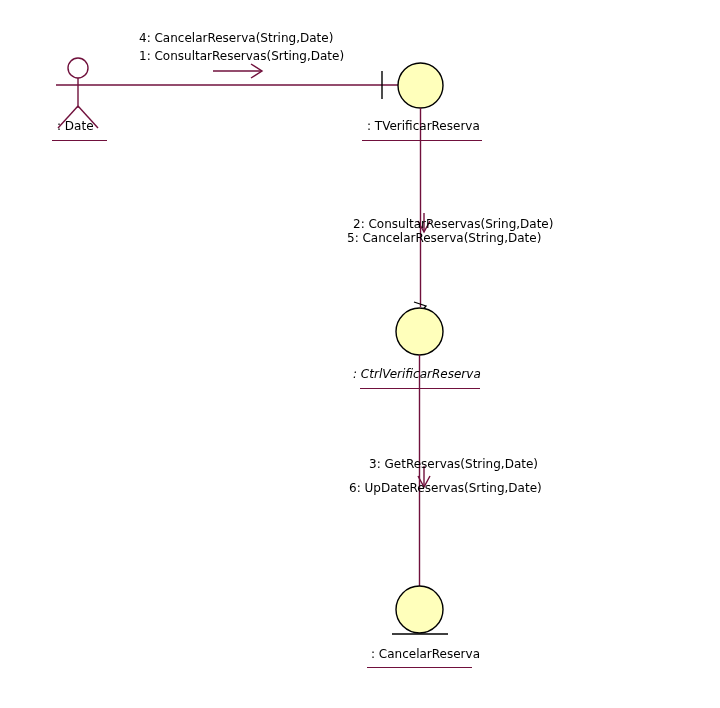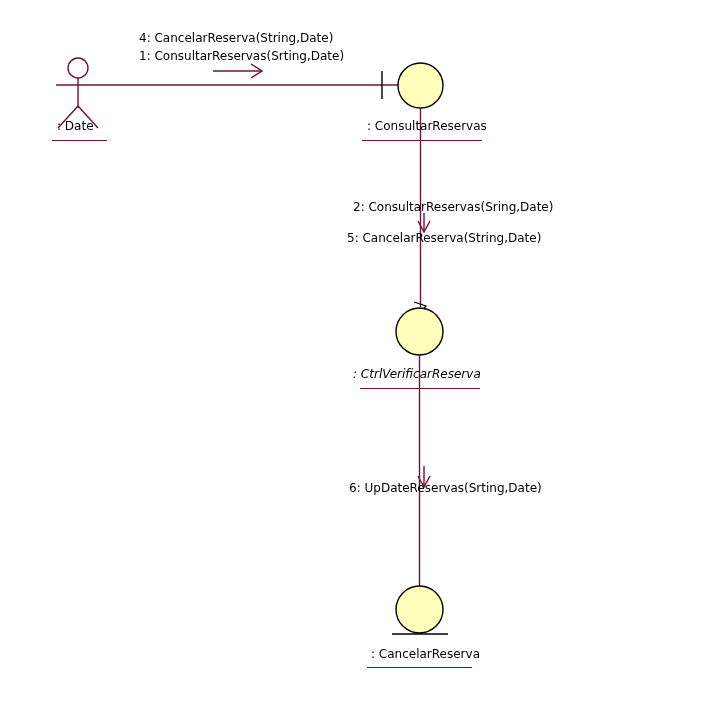--- a/index.html
+++ b/index.html
@@ -94,27 +94,28 @@
     <line x1="392" y1="634" x2="448" y2="634" stroke="#000000" stroke-width="1.4"></line>
 
   </svg>
 
   <div class="lbl msg-text" style="left:139px; top:31px;">4: CancelarReserva(String,Date)</div>
   <div class="lbl msg-text" style="left:139px; top:49px;">1: ConsultarReservas(Srting,Date)</div>
 
   <div class="lbl node-label" style="left:57px; top:119px;">: Date</div>
   <div class="underline" style="left:52px; top:140px; width:55px;"></div>
 
-  <div class="lbl node-label" style="left:367px; top:119px;">: ConsultarReservas</div>
+  <div class="lbl node-label" style="left:367px; top:119px;">: TVerificarReserva</div>
   <div class="underline" style="left:362px; top:140px; width:120px;"></div>
 
-  <div class="lbl msg-text" style="left:353px; top:200px;">2: ConsultarReservas(Sring,Date)</div>
+  <div class="lbl msg-text" style="left:353px; top:217px;">2: ConsultarReservas(Sring,Date)</div>
   <div class="lbl msg-text" style="left:347px; top:231px;">5: CancelarReserva(String,Date)</div>
 
   <div class="lbl node-label" style="left:353px; top:367px;font-style:italic;">: CtrlVerificarReserva</div>
   <div class="underline" style="left:360px; top:388px; width:120px;"></div>
 
+  <div class="lbl msg-text" style="left:369px; top:457px;">3: GetReservas(String,Date)</div>
   <div class="lbl msg-text" style="left:349px; top:481px;">6: UpDateReservas(Srting,Date)</div>
 
   <div class="lbl node-label" style="left:371px; top:647px;">: CancelarReserva</div>
   <div class="underline" style="left:367px; top:667px; width:105px;"></div>
 
 </div>
 
 </body></html>

